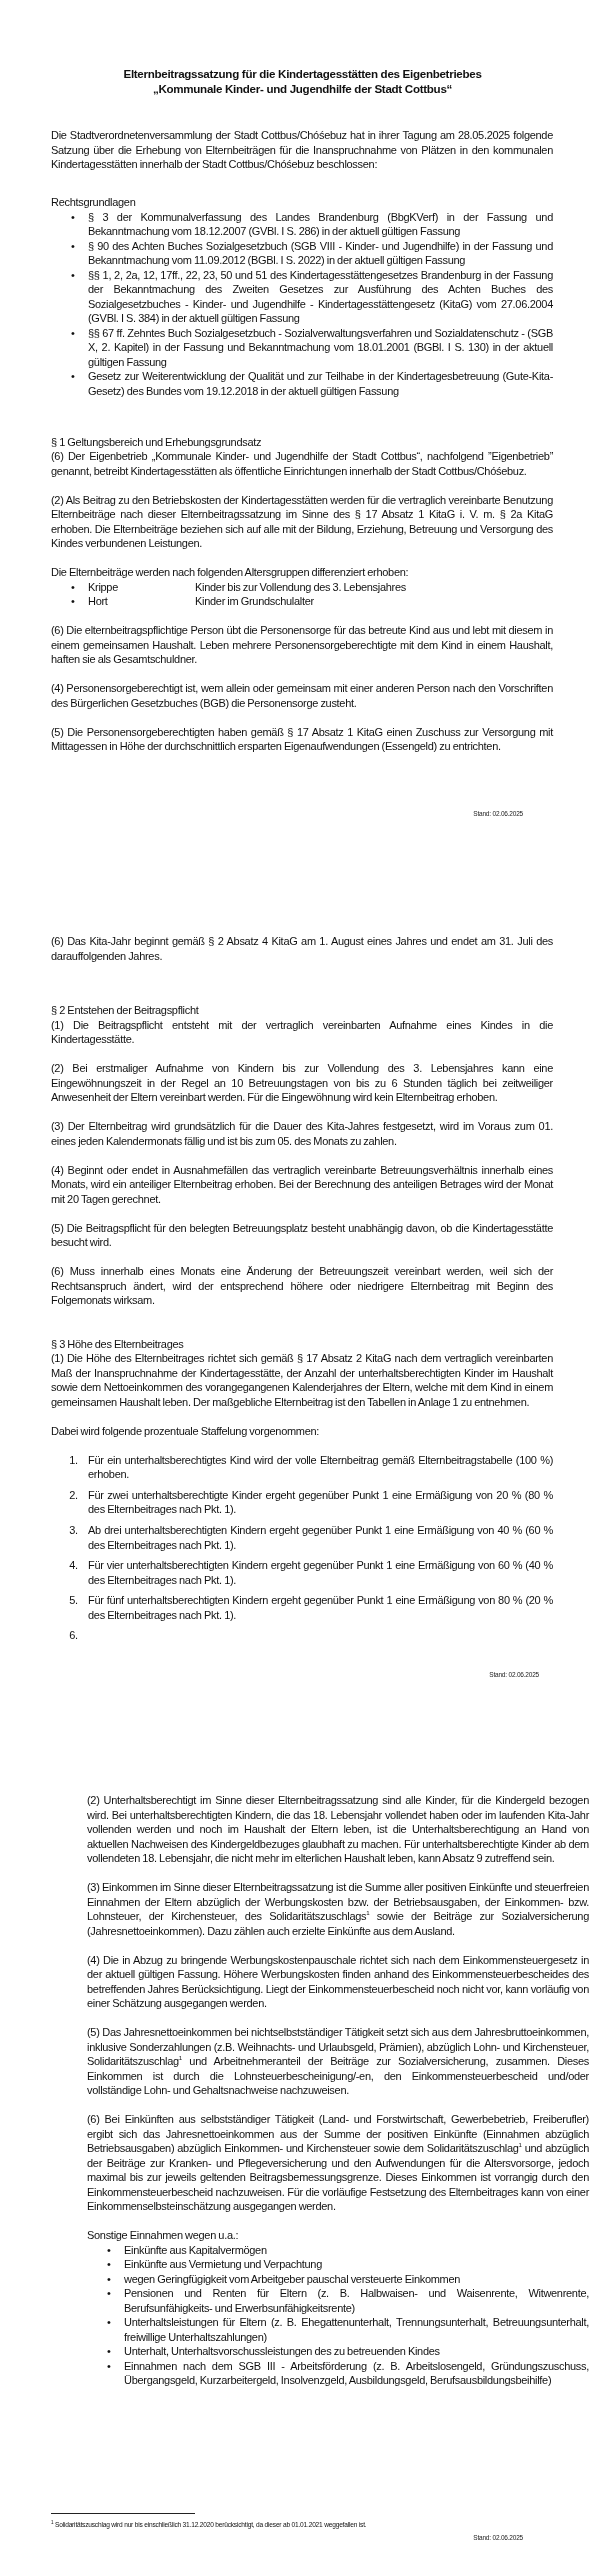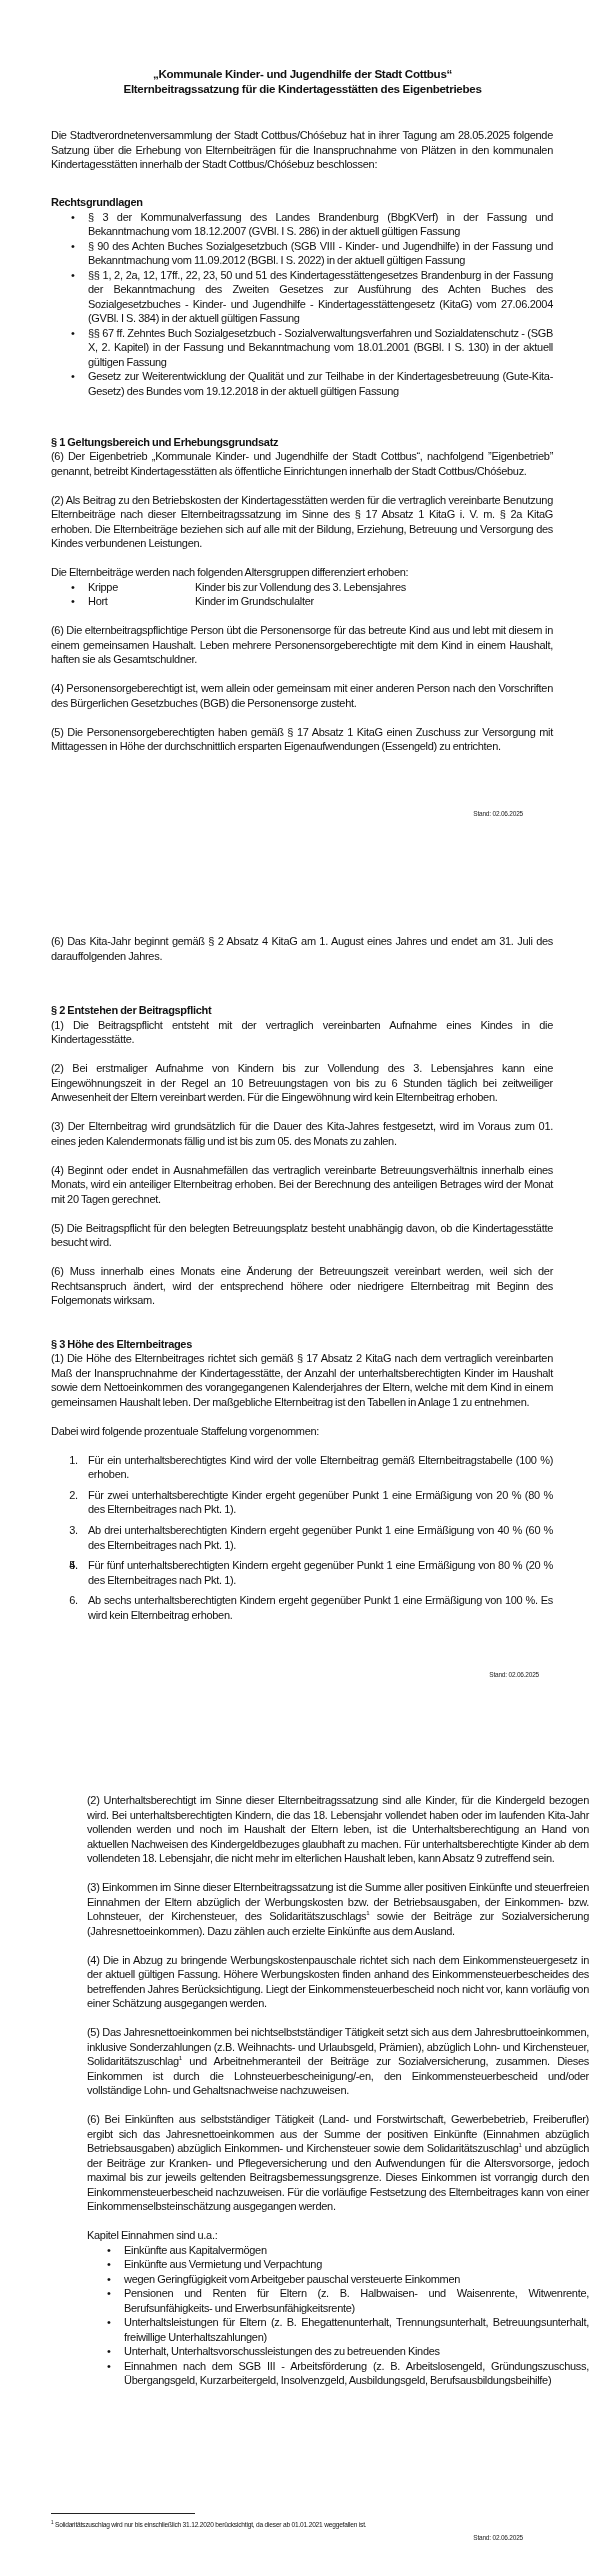--- a/index.html
+++ b/index.html
@@ -9,42 +9,42 @@
   .p1 { top: 0; height: 861px; }
   .p2 { top: 861px; height: 860px; padding-left: 16px; }
   .p3 { top: 1721px; height: 855px; }
   .content { position: absolute; left: 51px; width: 502px; font-size: 11px; line-height: 14.5px;
              letter-spacing: -0.3px; word-spacing: -0.4px; }
   .title { position: absolute; top: 67px; left: 0; width: 605px; text-align: center;
            font-weight: bold; font-size: 11.6px; line-height: 14.5px; letter-spacing: -0.3px; }
   .para { margin: 0; text-align: justify; }
   .gap { height: 14.5px; }
   .gap2 { height: 29px; }
-  .h { font-weight: bold; margin: 0; }
+  .h { font-weight: normal; margin: 0; }
   ul.bul { list-style: none; margin: 0; padding: 0; }
   ul.bul li { position: relative; padding-left: 37px; text-align: justify; margin: 0; }
   ul.bul li .bullet { position: absolute; left: 20px; top: 0; }
   .agerow { display: flex; }
   .agerow .lbl { width: 107px; }
   ol.num { list-style: none; margin: 0; padding: 0; }
   ol.num li { position: relative; padding-left: 37px; text-align: justify; margin: 0 0 6.1px 0; }
   ol.num li .n { position: absolute; left: 18.3px; top: 0; }
   .stand { position: absolute; right: 82px; font-size: 6.5px; letter-spacing: -0.2px; color: #222; }
   sup { font-size: 6.1px; line-height: 0; vertical-align: 4.6px; }
   .fn-rule { position: absolute; left: 51px; width: 144px; height: 0; border-top: 0.8px solid #222; }
   .footnote { position: absolute; left: 51px; font-size: 6.6px; line-height: 7.6px; letter-spacing: -0.2px; }
   .footnote sup { font-size: 4.6px; vertical-align: 3px; }
 </style>
 </head>
 <body>
 
 <div class="page p1">
   <div class="title">
+    <div>Elternbeitragssatzung für die Kindertagesstätten des Eigenbetriebes</div>
     <div>„Kommunale Kinder- und Jugendhilfe der Stadt Cottbus“</div>
-    <div>Elternbeitragssatzung für die Kindertagesstätten des Eigenbetriebes</div>
   </div>
 
   <div class="content" style="top:128px;">
     <p class="para">Die Stadtverordnetenversammlung der Stadt Cottbus/Chóśebuz hat in ihrer Tagung am 28.05.2025 folgende Satzung über die Erhebung von Elternbeiträgen für die Inanspruchnahme von Plätzen in den kommunalen Kindertagesstätten innerhalb der Stadt Cottbus/Chóśebuz beschlossen:</p>
     <div class="gap"></div>
     <div class="gap" style="height:9.1px"></div>
 
     <p class="h">Rechtsgrundlagen</p>
     <ul class="bul">
       <li><span class="bullet">•</span><span>§ 3 der Kommunalverfassung des Landes Brandenburg (BbgKVerf) in der Fassung und Bekanntmachung vom 18.12.2007 (GVBl. I S. 286) in der aktuell gültigen Fassung</span></li>
@@ -111,42 +111,42 @@
 
     <p class="h">§ 3 Höhe des Elternbeitrages</p>
     <p class="para">(1) Die Höhe des Elternbeitrages richtet sich gemäß § 17 Absatz 2 KitaG nach dem vertraglich vereinbarten Maß der Inanspruchnahme der Kindertagesstätte, der Anzahl der unterhaltsberechtigten Kinder im Haushalt sowie dem Nettoeinkommen des vorangegangenen Kalenderjahres der Eltern, welche mit dem Kind in einem gemeinsamen Haushalt leben. Der maßgebliche Elternbeitrag ist den Tabellen in Anlage 1 zu entnehmen.</p>
     <div class="gap"></div>
     <p class="para">Dabei wird folgende prozentuale Staffelung vorgenommen:</p>
     <div class="gap"></div>
     <ol class="num">
       <li><span class="n">1.</span><span>Für ein unterhaltsberechtigtes Kind wird der volle Elternbeitrag gemäß Elternbeitragstabelle (100 %) erhoben.</span></li>
       <li><span class="n">2.</span><span>Für zwei unterhaltsberechtigte Kinder ergeht gegenüber Punkt 1 eine Ermäßigung von 20 % (80 % des Elternbeitrages nach Pkt. 1).</span></li>
       <li><span class="n">3.</span><span>Ab drei unterhaltsberechtigten Kindern ergeht gegenüber Punkt 1 eine Ermäßigung von 40 % (60 % des Elternbeitrages nach Pkt. 1).</span></li>
-      <li><span class="n">4.</span></li>
+      <li><span class="n">4.</span><span>Für vier unterhaltsberechtigten Kindern ergeht gegenüber Punkt 1 eine Ermäßigung von 60 % (40 % des Elternbeitrages nach Pkt. 1).</span></li>
       <li><span class="n">5.</span><span>Für fünf unterhaltsberechtigten Kindern ergeht gegenüber Punkt 1 eine Ermäßigung von 80 % (20 % des Elternbeitrages nach Pkt. 1).</span></li>
-      <li><span class="n">6.</span><span>Ab sechs unterhaltsberechtigten Kindern ergeht gegenüber Punkt 1 eine Ermäßigung von 100 %. Es wird kein Elternbeitrag erhoben.</span></li>
+      <li><span class="n">6.</span></li>
     </ol>
   </div>
 
   <div class="stand" style="top:810px;">Stand: 02.06.2025</div>
 </div>
 
 <div class="page p3">
   <div class="content" style="top:72px;margin-left:36px;">
     <p class="para">(2) Unterhaltsberechtigt im Sinne dieser Elternbeitragssatzung sind alle Kinder, für die Kindergeld bezogen wird. Bei unterhaltsberechtigten Kindern, die das 18. Lebensjahr vollendet haben oder im laufenden Kita-Jahr vollenden werden und noch im Haushalt der Eltern leben, ist die Unterhaltsberechtigung an Hand von aktuellen Nachweisen des Kindergeldbezuges glaubhaft zu machen. Für unterhaltsberechtigte Kinder ab dem vollendeten 18. Lebensjahr, die nicht mehr im elterlichen Haushalt leben, kann Absatz 9 zutreffend sein.</p>
     <div class="gap"></div>
     <p class="para"><span>(3) Einkommen im Sinne dieser Elternbeitragssatzung ist die Summe aller positiven Einkünfte und steuerfreien Einnahmen der Eltern abzüglich der Werbungskosten bzw. der Betriebsausgaben, der Einkommen- bzw. Lohnsteuer, der Kirchensteuer, des Solidaritätszuschlags</span><sup>1</sup><span> sowie der Beiträge zur Sozialversicherung (Jahresnettoeinkommen). Dazu zählen auch erzielte Einkünfte aus dem Ausland.</span></p>
     <div class="gap"></div>
     <p class="para">(4) Die in Abzug zu bringende Werbungskostenpauschale richtet sich nach dem Einkommensteuergesetz in der aktuell gültigen Fassung. Höhere Werbungskosten finden anhand des Einkommensteuerbescheides des betreffenden Jahres Berücksichtigung. Liegt der Einkommensteuerbescheid noch nicht vor, kann vorläufig von einer Schätzung ausgegangen werden.</p>
     <div class="gap"></div>
     <p class="para"><span>(5) Das Jahresnettoeinkommen bei nichtselbstständiger Tätigkeit setzt sich aus dem Jahresbruttoeinkommen, inklusive Sonderzahlungen (z.B. Weihnachts- und Urlaubsgeld, Prämien), abzüglich Lohn- und Kirchensteuer, Solidaritätszuschlag</span><sup>1</sup><span> und Arbeitnehmeranteil der Beiträge zur Sozialversicherung, zusammen. Dieses Einkommen ist durch die Lohnsteuerbescheinigung/-en, den Einkommensteuerbescheid und/oder vollständige Lohn- und Gehaltsnachweise nachzuweisen.</span></p>
     <div class="gap"></div>
     <p class="para"><span>(6) Bei Einkünften aus selbstständiger Tätigkeit (Land- und Forstwirtschaft, Gewerbebetrieb, Freiberufler) ergibt sich das Jahresnettoeinkommen aus der Summe der positiven Einkünfte (Einnahmen abzüglich Betriebsausgaben) abzüglich Einkommen- und Kirchensteuer sowie dem Solidaritätszuschlag</span><sup>1</sup><span> und abzüglich der Beiträge zur Kranken- und Pflegeversicherung und den Aufwendungen für die Altersvorsorge, jedoch maximal bis zur jeweils geltenden Beitragsbemessungsgrenze. Dieses Einkommen ist vorrangig durch den Einkommensteuerbescheid nachzuweisen. Für die vorläufige Festsetzung des Elternbeitrages kann von einer Einkommenselbsteinschätzung ausgegangen werden.</span></p>
     <div class="gap"></div>
-    <p class="para">Kapitel Einnahmen sind u.a.:</p>
+    <p class="para">Sonstige Einnahmen wegen u.a.:</p>
     <ul class="bul">
       <li><span class="bullet">•</span><span>Einkünfte aus Kapitalvermögen</span></li>
       <li><span class="bullet">•</span><span>Einkünfte aus Vermietung und Verpachtung</span></li>
       <li><span class="bullet">•</span><span>wegen Geringfügigkeit vom Arbeitgeber pauschal versteuerte Einkommen</span></li>
       <li><span class="bullet">•</span><span>Pensionen und Renten für Eltern (z. B. Halbwaisen- und Waisenrente, Witwenrente, Berufsunfähigkeits- und Erwerbsunfähigkeitsrente)</span></li>
       <li><span class="bullet">•</span><span>Unterhaltsleistungen für Eltern (z. B. Ehegattenunterhalt, Trennungsunterhalt, Betreuungsunterhalt, freiwillige Unterhaltszahlungen)</span></li>
       <li><span class="bullet">•</span><span>Unterhalt, Unterhaltsvorschussleistungen des zu betreuenden Kindes</span></li>
       <li><span class="bullet">•</span><span>Einnahmen nach dem SGB III - Arbeitsförderung (z. B. Arbeitslosengeld, Gründungszuschuss, Übergangsgeld, Kurzarbeitergeld, Insolvenzgeld, Ausbildungsgeld, Berufsausbildungsbeihilfe)</span></li>
     </ul>
   </div>

